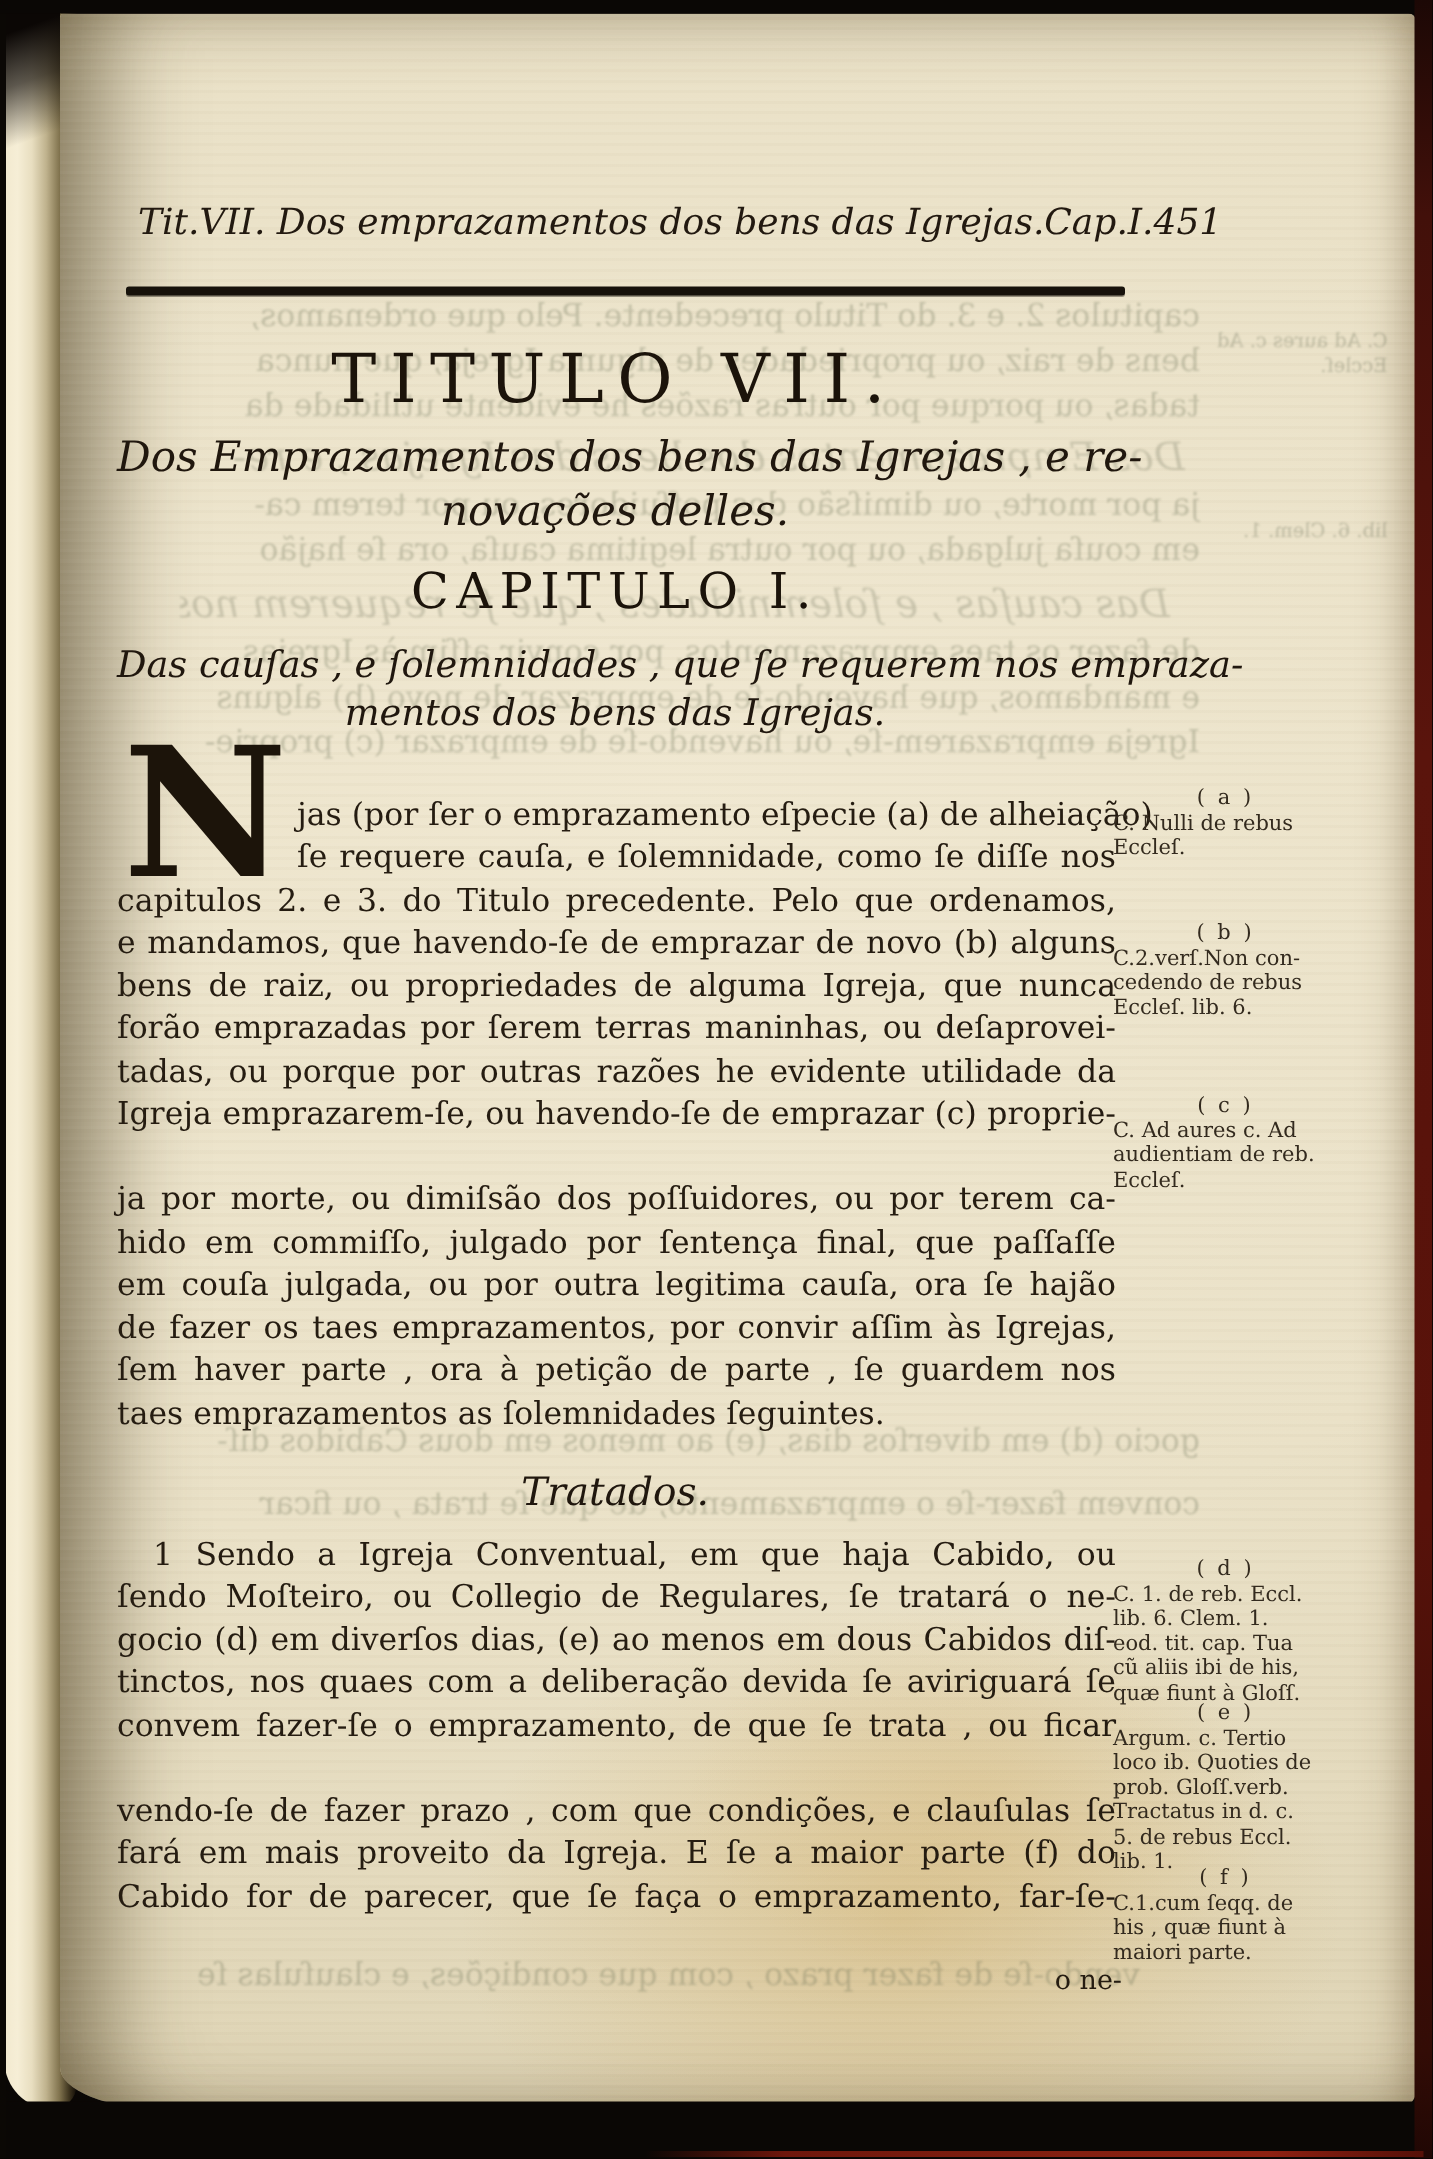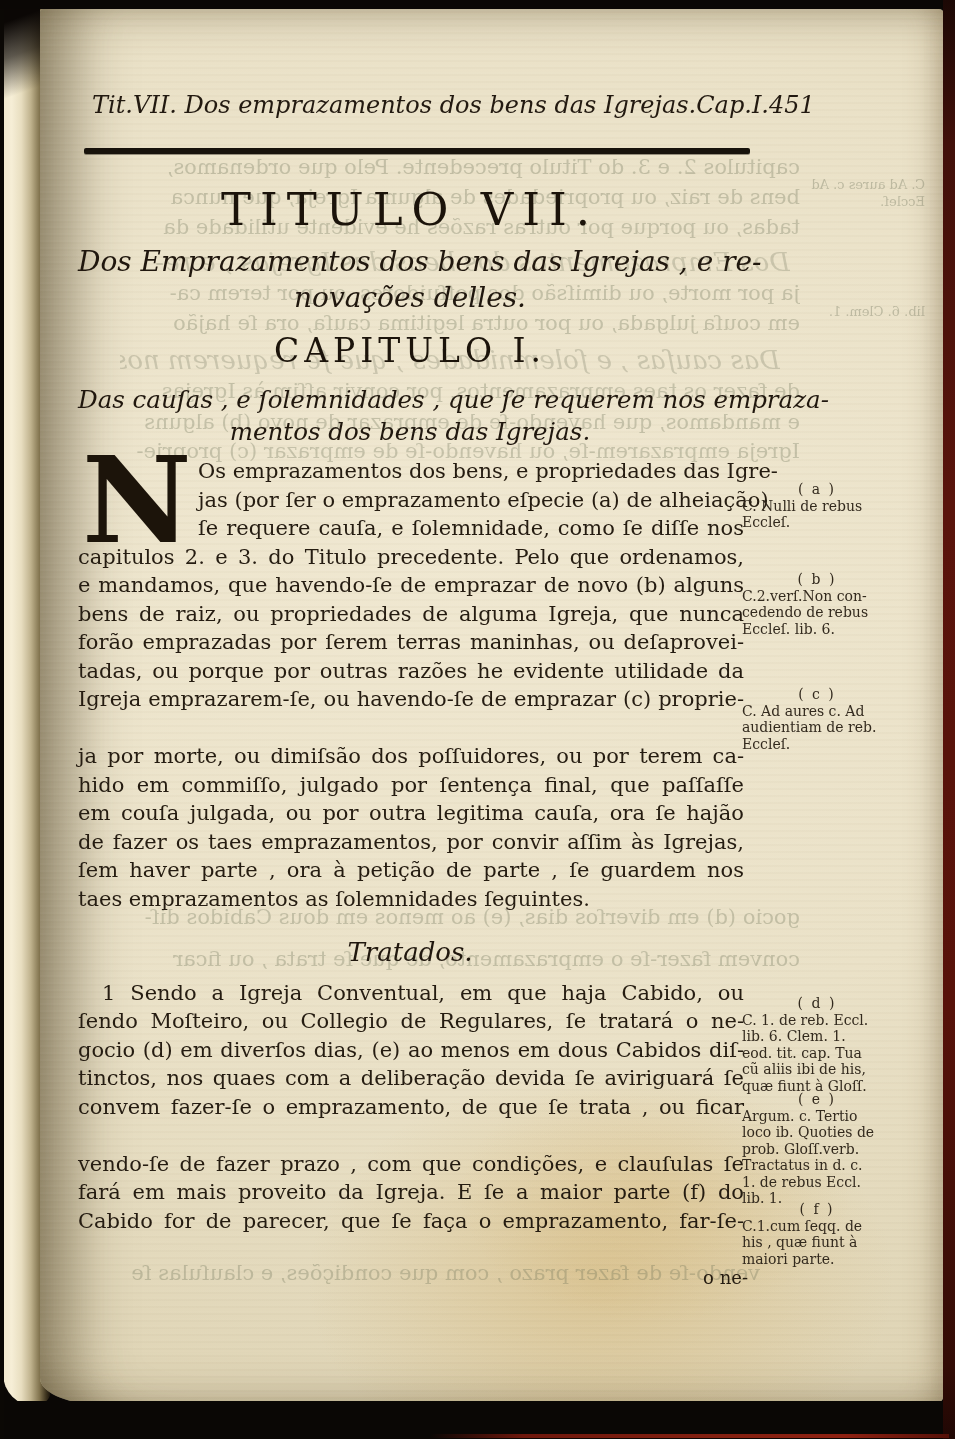--- a/index.html
+++ b/index.html
@@ -25,21 +25,21 @@
       radial-gradient(280px 180px at 68% 85%, rgba(199,153,64,.16), transparent 70%),
       radial-gradient(1300px 950px at 45% 38%, #f0e8d1 0%, #eae1c7 55%, #ddd2b2 100%);
     border-radius:3px 5px 14px 70px / 3px 5px 12px 28px;
     box-shadow: inset 72px 0 60px -42px rgba(66,52,24,.55),
                 inset -26px 0 32px -20px rgba(96,74,40,.38),
                 inset 0 34px 42px -30px rgba(84,66,34,.30),
                 inset 0 -34px 46px -30px rgba(84,66,34,.34);}
   .page::before{content:"";position:absolute;inset:0;pointer-events:none;border-radius:inherit;
     background:repeating-linear-gradient(0deg, rgba(90,75,40,.022) 0 2px, rgba(255,255,255,.02) 2px 4px, transparent 4px 7px);}
   
-  .abs{position:absolute;}
+  .abs{position:absolute;margin-top:43px;}
   .runhead{left:52px;width:652px;display:flex;justify-content:space-between;align-items:baseline;
     font-style:italic;font-size:24px;color:#221910;white-space:nowrap;}
   .rule{left:44px;width:666px;height:6px;background:#17120b;border-radius:2px;
     box-shadow:0 1px 0 rgba(23,18,11,.4);}
   .h-title{left:38px;width:664px;text-align:center;font-size:45px;letter-spacing:9px;
     color:#1b130a;white-space:nowrap;}
   .h-chap{left:38px;width:664px;text-align:center;font-size:33px;letter-spacing:5px;
     color:#1b130a;white-space:nowrap;}
   .ital{font-style:italic;color:#20170e;}
   .sub1{left:38px;width:664px;font-size:28px;text-align:justify;text-align-last:justify;white-space:nowrap;}
@@ -100,21 +100,20 @@
     <div class="rule abs" style="top:139px"></div>
 
     <div class="h-title abs" style="top:174px">TITULO VII.</div>
     <div class="sub1 ital abs" style="top:236px">Dos Emprazamentos dos bens das Igrejas , e re-</div>
     <div class="sub2 ital abs" style="top:272px">novações delles.</div>
     <div class="h-chap abs" style="top:322px">CAPITULO I.</div>
     <div class="sum1 ital abs" style="top:376px">Das cauſas , e ſolemnidades , que ſe requerem nos empraza-</div>
     <div class="sum2 ital abs" style="top:408px">mentos dos bens das Igrejas.</div>
 
     <div class="dropcap abs">N</div>
-    <div class="bl ind abs" style="top:448px">Os emprazamentos dos bens, e propriedades das Igre-</div>
     <div class="bl ind abs" style="top:477px">jas (por ſer o emprazamento eſpecie (a) de alheiação)</div>
     <div class="bl ind abs" style="top:505px">ſe requere cauſa, e ſolemnidade, como ſe diſſe nos</div>
     <div class="bl abs" style="top:534px">capitulos 2. e 3. do Titulo precedente. Pelo que ordenamos,</div>
     <div class="bl abs" style="top:562px">e mandamos, que havendo-ſe de emprazar de novo (b) alguns</div>
     <div class="bl abs" style="top:591px">bens de raiz, ou propriedades de alguma Igreja, que nunca</div>
     <div class="bl abs" style="top:619px">forão emprazadas por ſerem terras maninhas, ou deſaprovei-</div>
     <div class="bl abs" style="top:648px">tadas, ou porque por outras razões he evidente utilidade da</div>
     <div class="bl abs" style="top:676px">Igreja emprazarem-ſe, ou havendo-ſe de emprazar (c) proprie-</div>
     <div class="bl abs" style="top:733px">ja por morte, ou dimiſsão dos poſſuidores, ou por terem ca-</div>
     <div class="bl abs" style="top:762px">hido em commiſſo, julgado por ſentença final, que paſſaſſe</div>
@@ -160,21 +159,21 @@
       <div class="nline">eod. tit. cap. Tua</div>
       <div class="nline">cũ aliis ibi de his,</div>
       <div class="nline">quæ fiunt à Gloſſ.</div>
     </div>
     <div class="note abs" style="top:1082px">
       <div class="nlabel">( e )</div>
       <div class="nline">Argum. c. Tertio</div>
       <div class="nline">loco ib. Quoties de</div>
       <div class="nline">prob. Gloſſ.verb.</div>
       <div class="nline">Tractatus in d. c.</div>
-      <div class="nline">1. de rebus Eccl.</div>
+      <div class="nline">5. de rebus Eccl.</div>
       <div class="nline">lib. 1.</div>
     </div>
     <div class="note abs" style="top:1192px">
       <div class="nlabel">( f )</div>
       <div class="nline">C.1.cum ſeqq. de</div>
       <div class="nline">his , quæ fiunt à</div>
       <div class="nline">maiori parte.</div>
     </div>
 
   </div>

